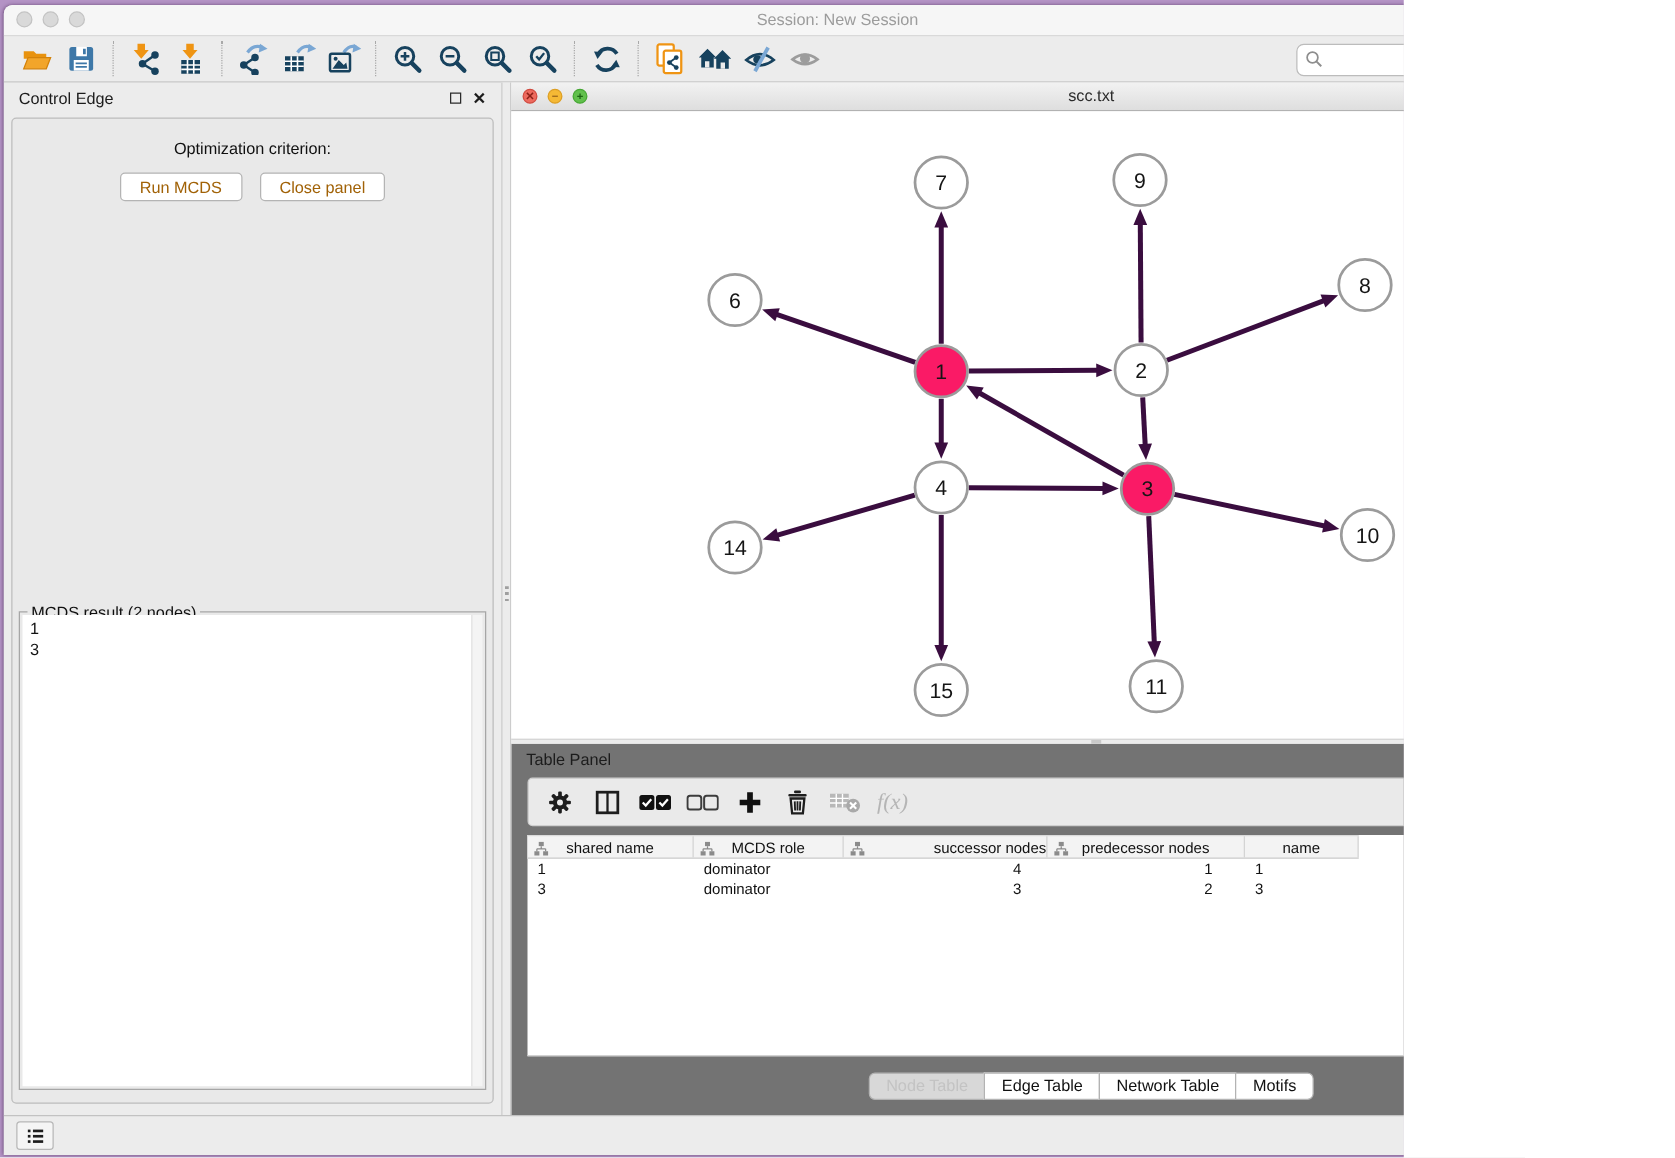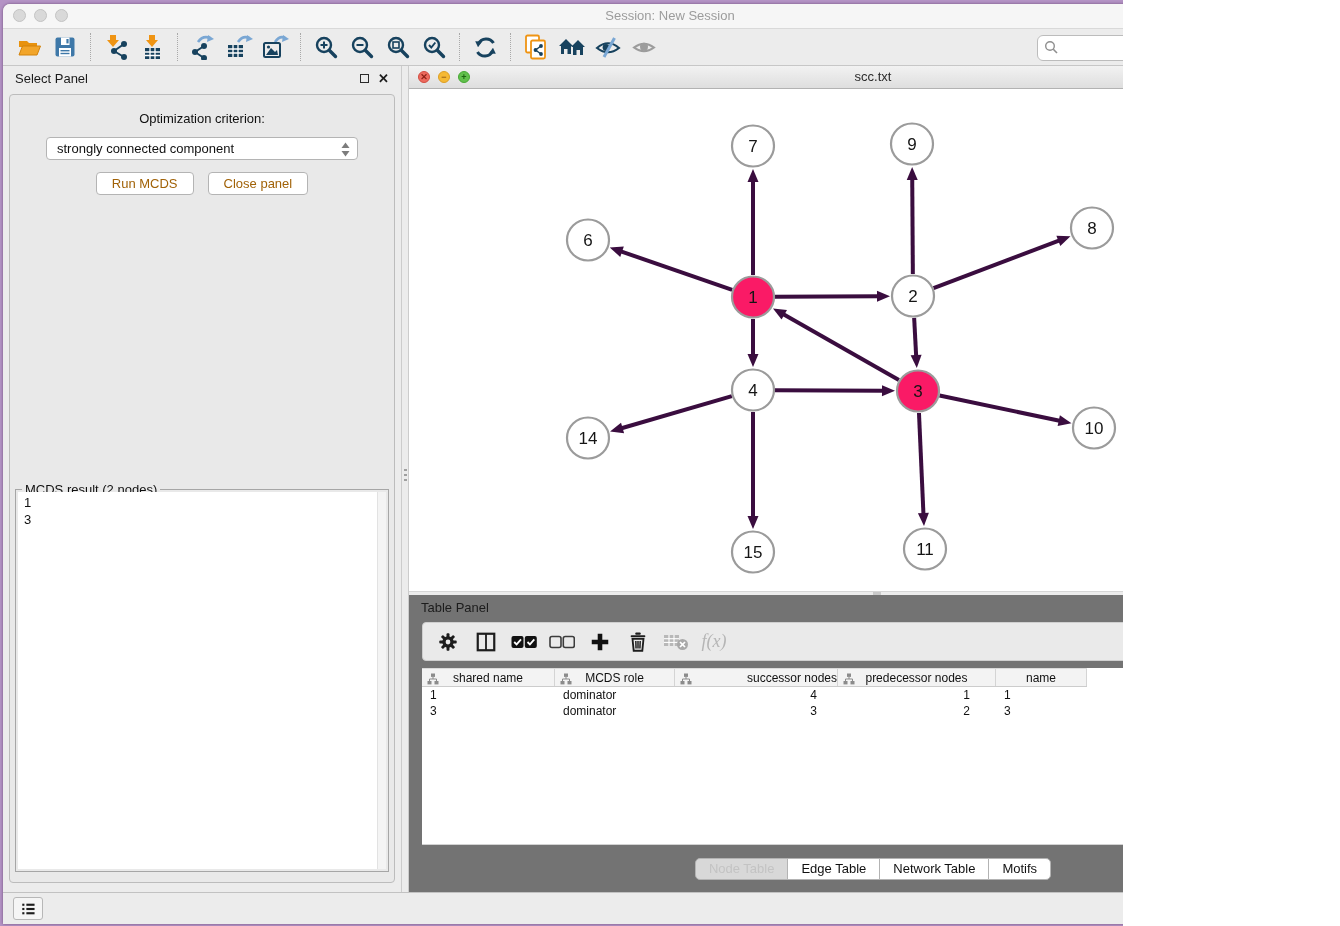--- a/index.html
+++ b/index.html
@@ -268,35 +268,28 @@
           <circle cx="6" cy="6" r="4.3" fill="none" stroke="#8e8e8e" stroke-width="1.4"></circle>
           <line x1="9.3" y1="9.3" x2="13" y2="13" stroke="#8e8e8e" stroke-width="1.6"></line>
         </svg>
       </div>
     </div>
 
     <div class="main">
 
       <div class="control-panel">
         <div class="cp-header">
-          <span>Select Panel</span>
+          <span>Control Edge</span>
           <span class="hdr-icons">
             <span class="float-ic"></span>
             <span class="close-ic">✕</span>
           </span>
         </div>
         <div class="cp-content">
           <div class="opt-label">Optimization criterion:</div>
-          <div class="select-box">
-            <span>strongly connected component</span>
-            <svg class="stepper" width="9" height="15" viewBox="0 0 9 15">
-              <polygon points="4.5,0.5 8.5,6 0.5,6" fill="#7c7c7c"></polygon>
-              <polygon points="4.5,14.5 8.5,9 0.5,9" fill="#7c7c7c"></polygon>
-            </svg>
-          </div>
           <div class="btn-row">
             <button class="mac-btn">Run MCDS</button>
             <button class="mac-btn">Close panel</button>
           </div>
           <div class="result-group">
             <span class="result-legend">MCDS result (2 nodes)</span>
             <div class="result-text">1
 3</div>
             <div class="result-scroll"></div>
           </div>

